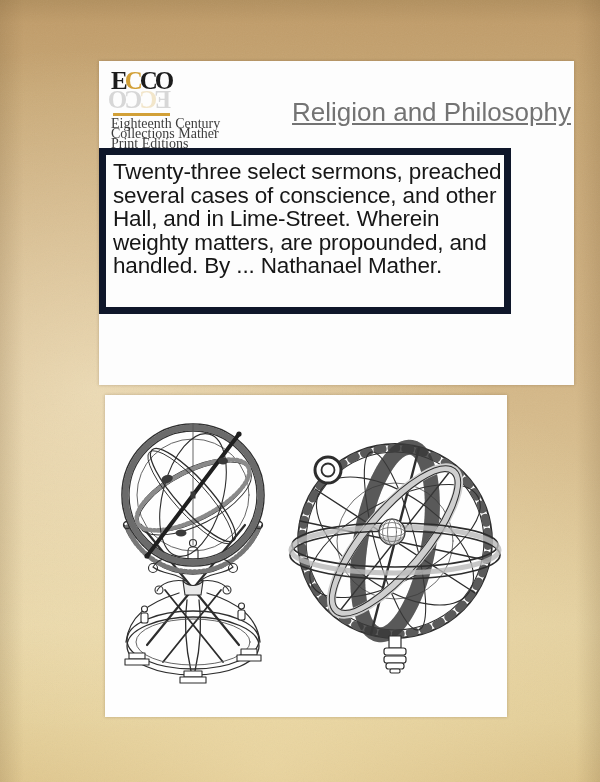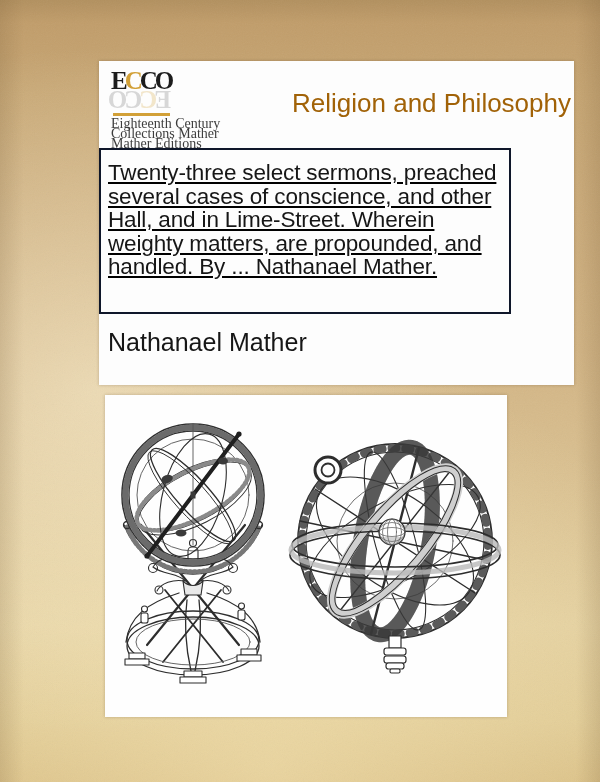--- a/index.html
+++ b/index.html
@@ -38,33 +38,32 @@
     margin-top: -6px;
   }
   .ecco-reflection .gold { color: rgba(210,160,55,.75); }
   .ecco-rule { width: 57px; height: 3px; background: #d2a037; margin: 1px auto 3px auto; }
   .ecco-sub {
     font-family: "Liberation Serif", serif;
     font-size: 14px; line-height: 9.8px; color: #3d3d3d; white-space: nowrap;
   }
 
   .category {
-    position: absolute; right: 3px; top: 27px;
+    position: absolute; right: 3px; top: 36px;
     font-family: "Liberation Sans", sans-serif;
-    font-size: 26px; color: #a16207; white-space: nowrap;
+    font-size: 26px; color: #737373; white-space: nowrap; text-decoration: underline;
   }
 
   .title-box {
     position: absolute; left: 0; top: 87px;
     width: 412px; height: 166px;
-    border: 2px solid #0f172a;
+    border: 7px solid #0f172a;
     box-sizing: border-box;
-    padding: 11px 0 0 7px;
+    padding: 5px 0 0 7px;
     overflow: hidden;
-    text-decoration: underline;
   }
   .title-line {
     font-family: "Liberation Sans", sans-serif;
     font-size: 22.5px; line-height: 23.5px; letter-spacing: -0.15px;
     color: #161616; white-space: nowrap;
   }
 
   .author {
     position: absolute; left: 9px; top: 267px;
     font-family: "Liberation Sans", sans-serif;
@@ -87,34 +86,33 @@
   </svg>
 
   <div class="panel info-panel">
 
     <div class="ecco">
       <div class="ecco-word"><span>E</span><span class="gold">C</span><span>C</span><span>O</span></div>
       <div class="ecco-word ecco-reflection"><span>E</span><span class="gold">C</span><span>C</span><span>O</span></div>
       <div class="ecco-rule"></div>
       <div class="ecco-sub">Eighteenth Century</div>
       <div class="ecco-sub">Collections Mather</div>
-      <div class="ecco-sub">Mather Editions</div>
+      <div class="ecco-sub">Print Editions</div>
     </div>
 
     <div class="category">Religion and Philosophy</div>
 
     <div class="title-box">
       <div class="title-line">Twenty-three select sermons, preached</div>
       <div class="title-line">several cases of conscience, and other</div>
       <div class="title-line">Hall, and in Lime-Street. Wherein</div>
       <div class="title-line">weighty matters, are propounded, and</div>
       <div class="title-line">handled. By ... Nathanael Mather.</div>
     </div>
 
-    <div class="author">Nathanael Mather</div>
   </div>
 
   <div class="panel image-panel">
     <svg class="engraving" width="402" height="322" viewBox="0 0 402 322" xmlns="http://www.w3.org/2000/svg">
 
       <g transform="translate(88,100)" stroke="#2d2d2d" fill="none" stroke-width="1.3" stroke-linecap="round">
 
         <line x1="-52" y1="30" x2="46" y2="150" stroke-width="2.2"></line>
         <line x1="52" y1="30" x2="-46" y2="150" stroke-width="2.2"></line>
         <line x1="-28" y1="95" x2="30" y2="167" stroke-width="1.8"></line>

